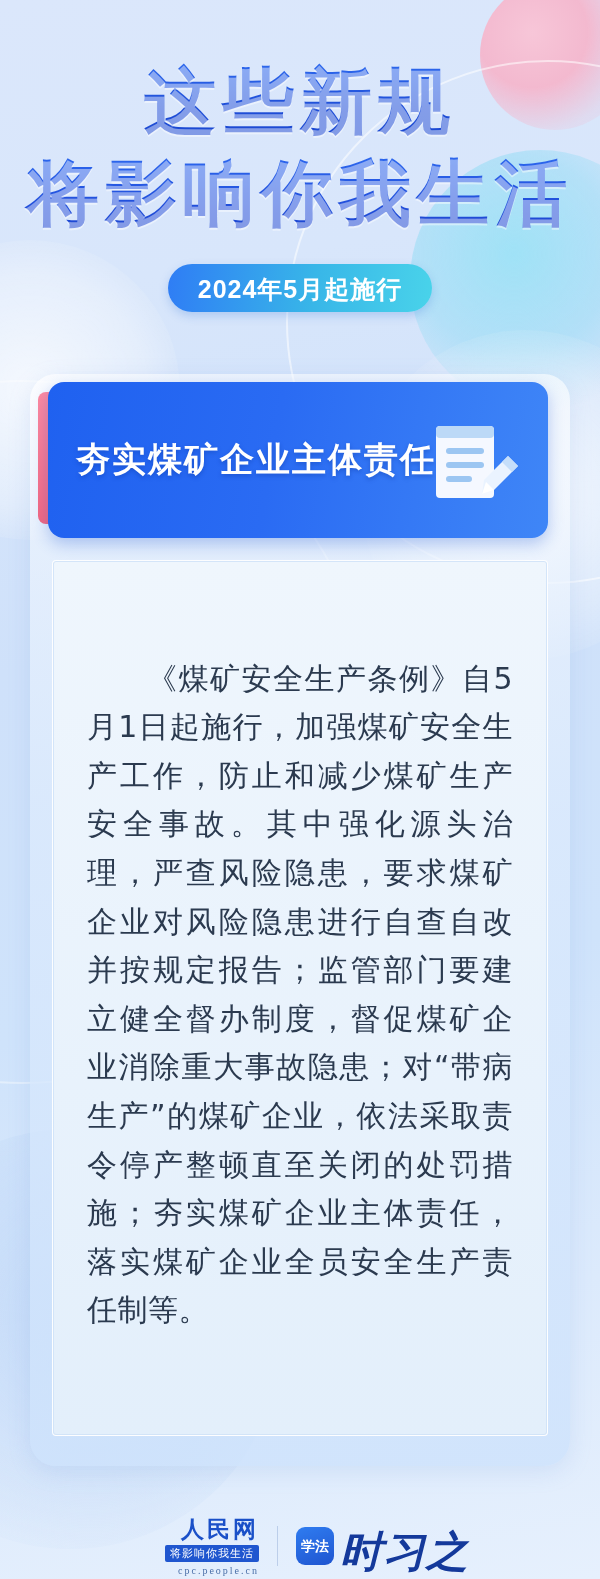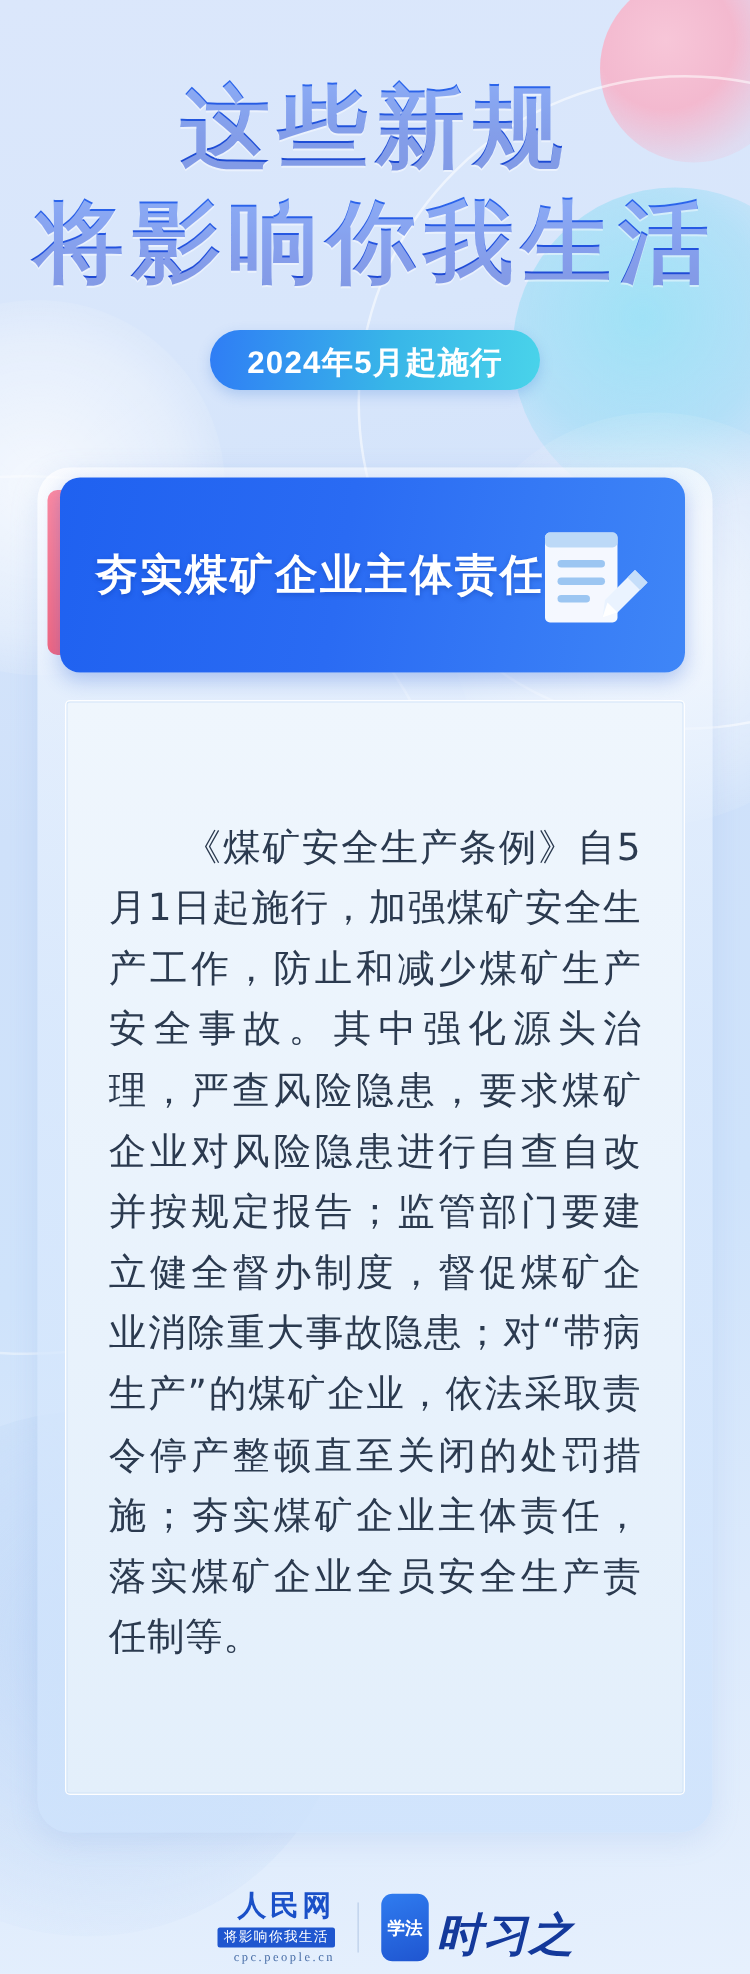--- a/index.html
+++ b/index.html
@@ -212,35 +212,35 @@
     height: 40px;
     background: rgba(70,110,180,0.25);
   }
   .logo-xuexi {
     display: flex;
     align-items: center;
     gap: 6px;
   }
   .xuexi-badge {
     width: 38px;
-    height: 54px;
+    height: 38px;
     border-radius: 9px;
     background: linear-gradient(160deg, #2f7cf0 0%, #1f55d0 100%);
     color: #fff;
     font-size: 14px;
     font-weight: bold;
     display: flex;
     align-items: center;
     justify-content: center;
     line-height: 1.05;
     text-align: left;
     letter-spacing: 0;
   }
   .xuexi-text {
-    font-size: 36px;
+    font-size: 42px;
     font-weight: bold;
     color: #14399b;
     font-family: "DejaVu Serif", "Liberation Serif", serif;
     font-style: italic;
     letter-spacing: 1px;
     margin-top: 12px;
   }
 </style>
 </head>
 <body>

